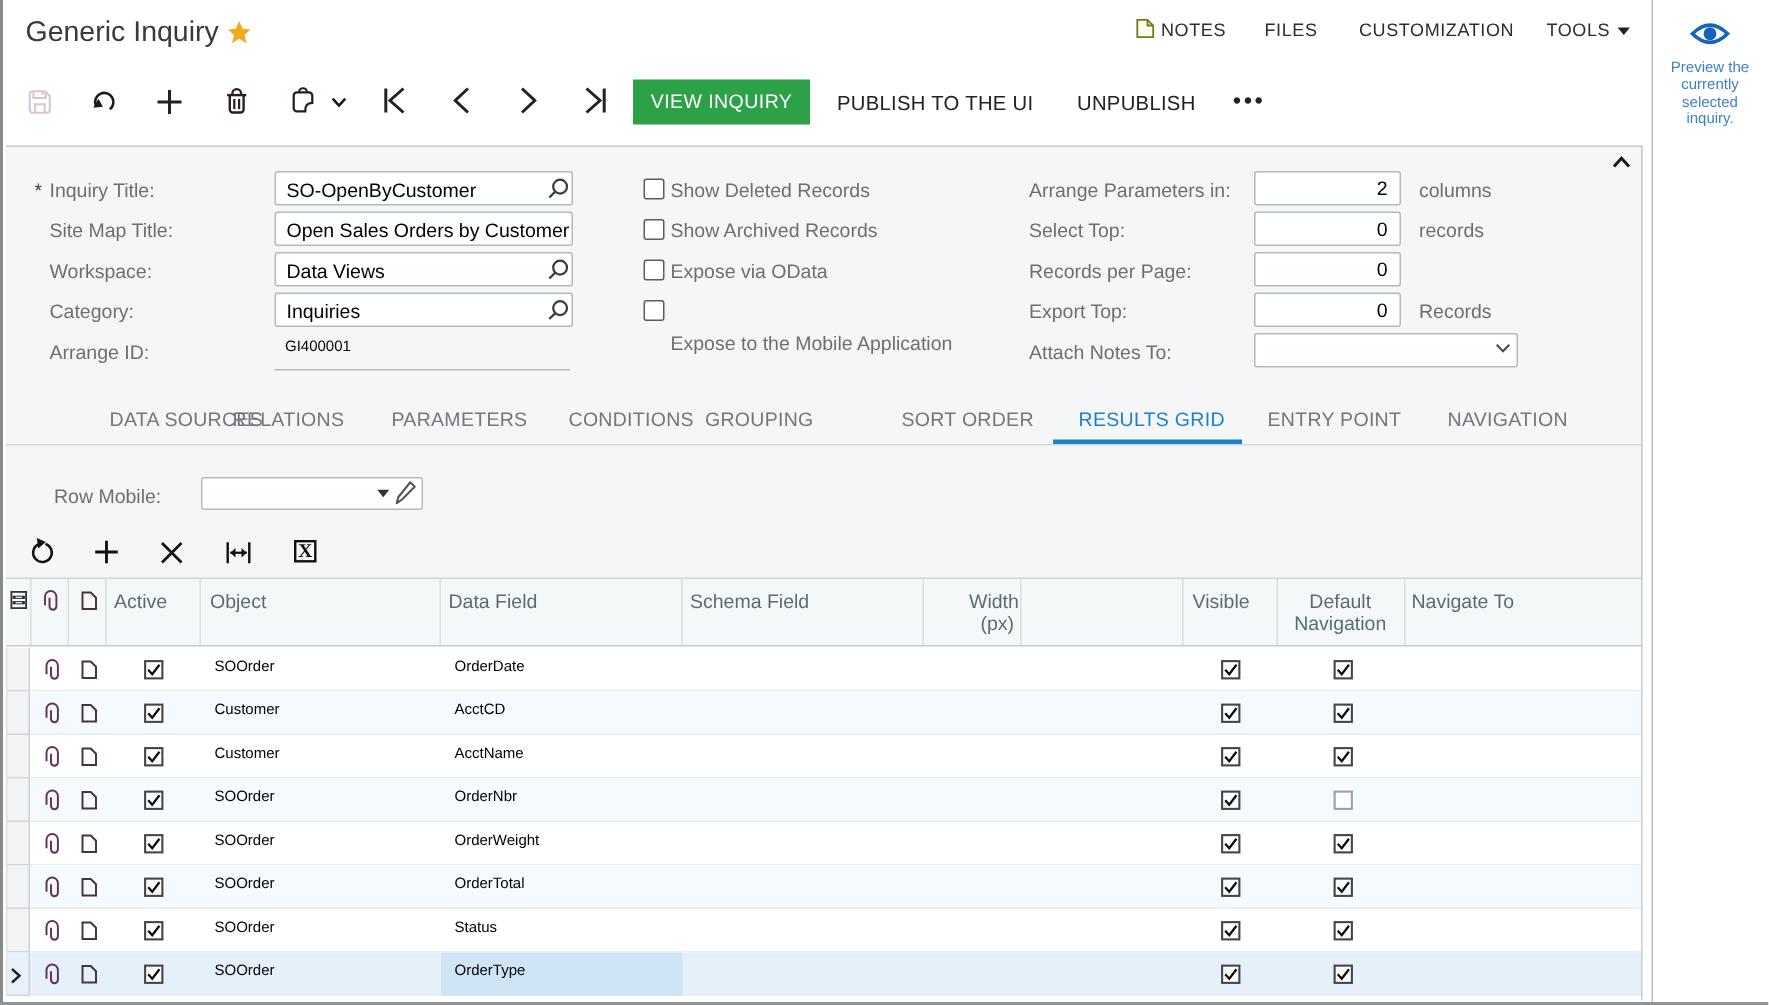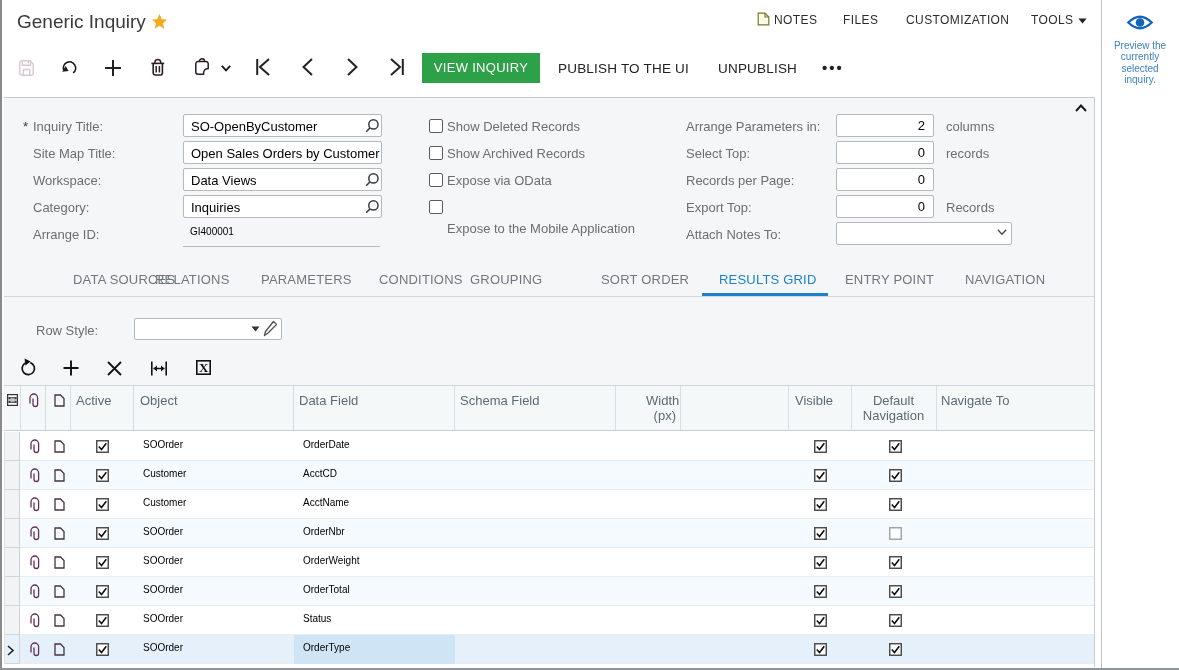--- a/index.html
+++ b/index.html
@@ -166,21 +166,21 @@
 <div class="tab" style="left:261px;top:272px;">PARAMETERS</div>
 <div class="tab" style="left:379px;top:272px;">CONDITIONS</div>
 <div class="tab" style="left:470px;top:272px;">GROUPING</div>
 <div class="tab" style="left:601px;top:272px;text-align:right;">SORT ORDER</div>
 <div class="tab" style="left:719px;top:272px;color:#1b82c9;">RESULTS GRID</div>
 <div class="tab" style="left:845px;top:272px;">ENTRY POINT</div>
 <div class="tab" style="left:965px;top:272px;">NAVIGATION</div>
 <div class="abs" style="left:702px;top:293px;width:126px;height:3px;background:#1b82c9;"></div>
 <div class="abs" style="left:4px;top:296px;width:1091px;height:1px;background:#d2d7da;"></div>
 
-<div class="lbl" style="left:36px;top:323px;">Row Style:</div>
+<div class="lbl" style="left:36px;top:323px;">Row Mobile:</div>
 <div class="inp" style="left:134px;top:318px;width:148px;height:22px;"></div>
 <svg style="left:251px;top:326px;" width="9" height="6" viewBox="0 0 9 6">
     <path d="M0.5 0.5 h8 l-4 5 z" fill="#333"></path>
   </svg>
 <svg style="left:263px;top:320px;" width="15" height="17" viewBox="0 0 15 17" fill="none" stroke="#555" stroke-width="1.4">
     <path d="M10.5 1.5 L13.5 4.5 5 13 1.5 15.5 2.5 11.5 Z" stroke-linejoin="round"></path>
   </svg>
 
 <svg style="left:20px;top:358px;" width="14" height="18" viewBox="0 0 14 18" fill="none">
     <path d="M5.4 5.0 A 6.2 6.2 0 1 0 10.3 4.6" stroke="#111" stroke-width="1.7"></path>

